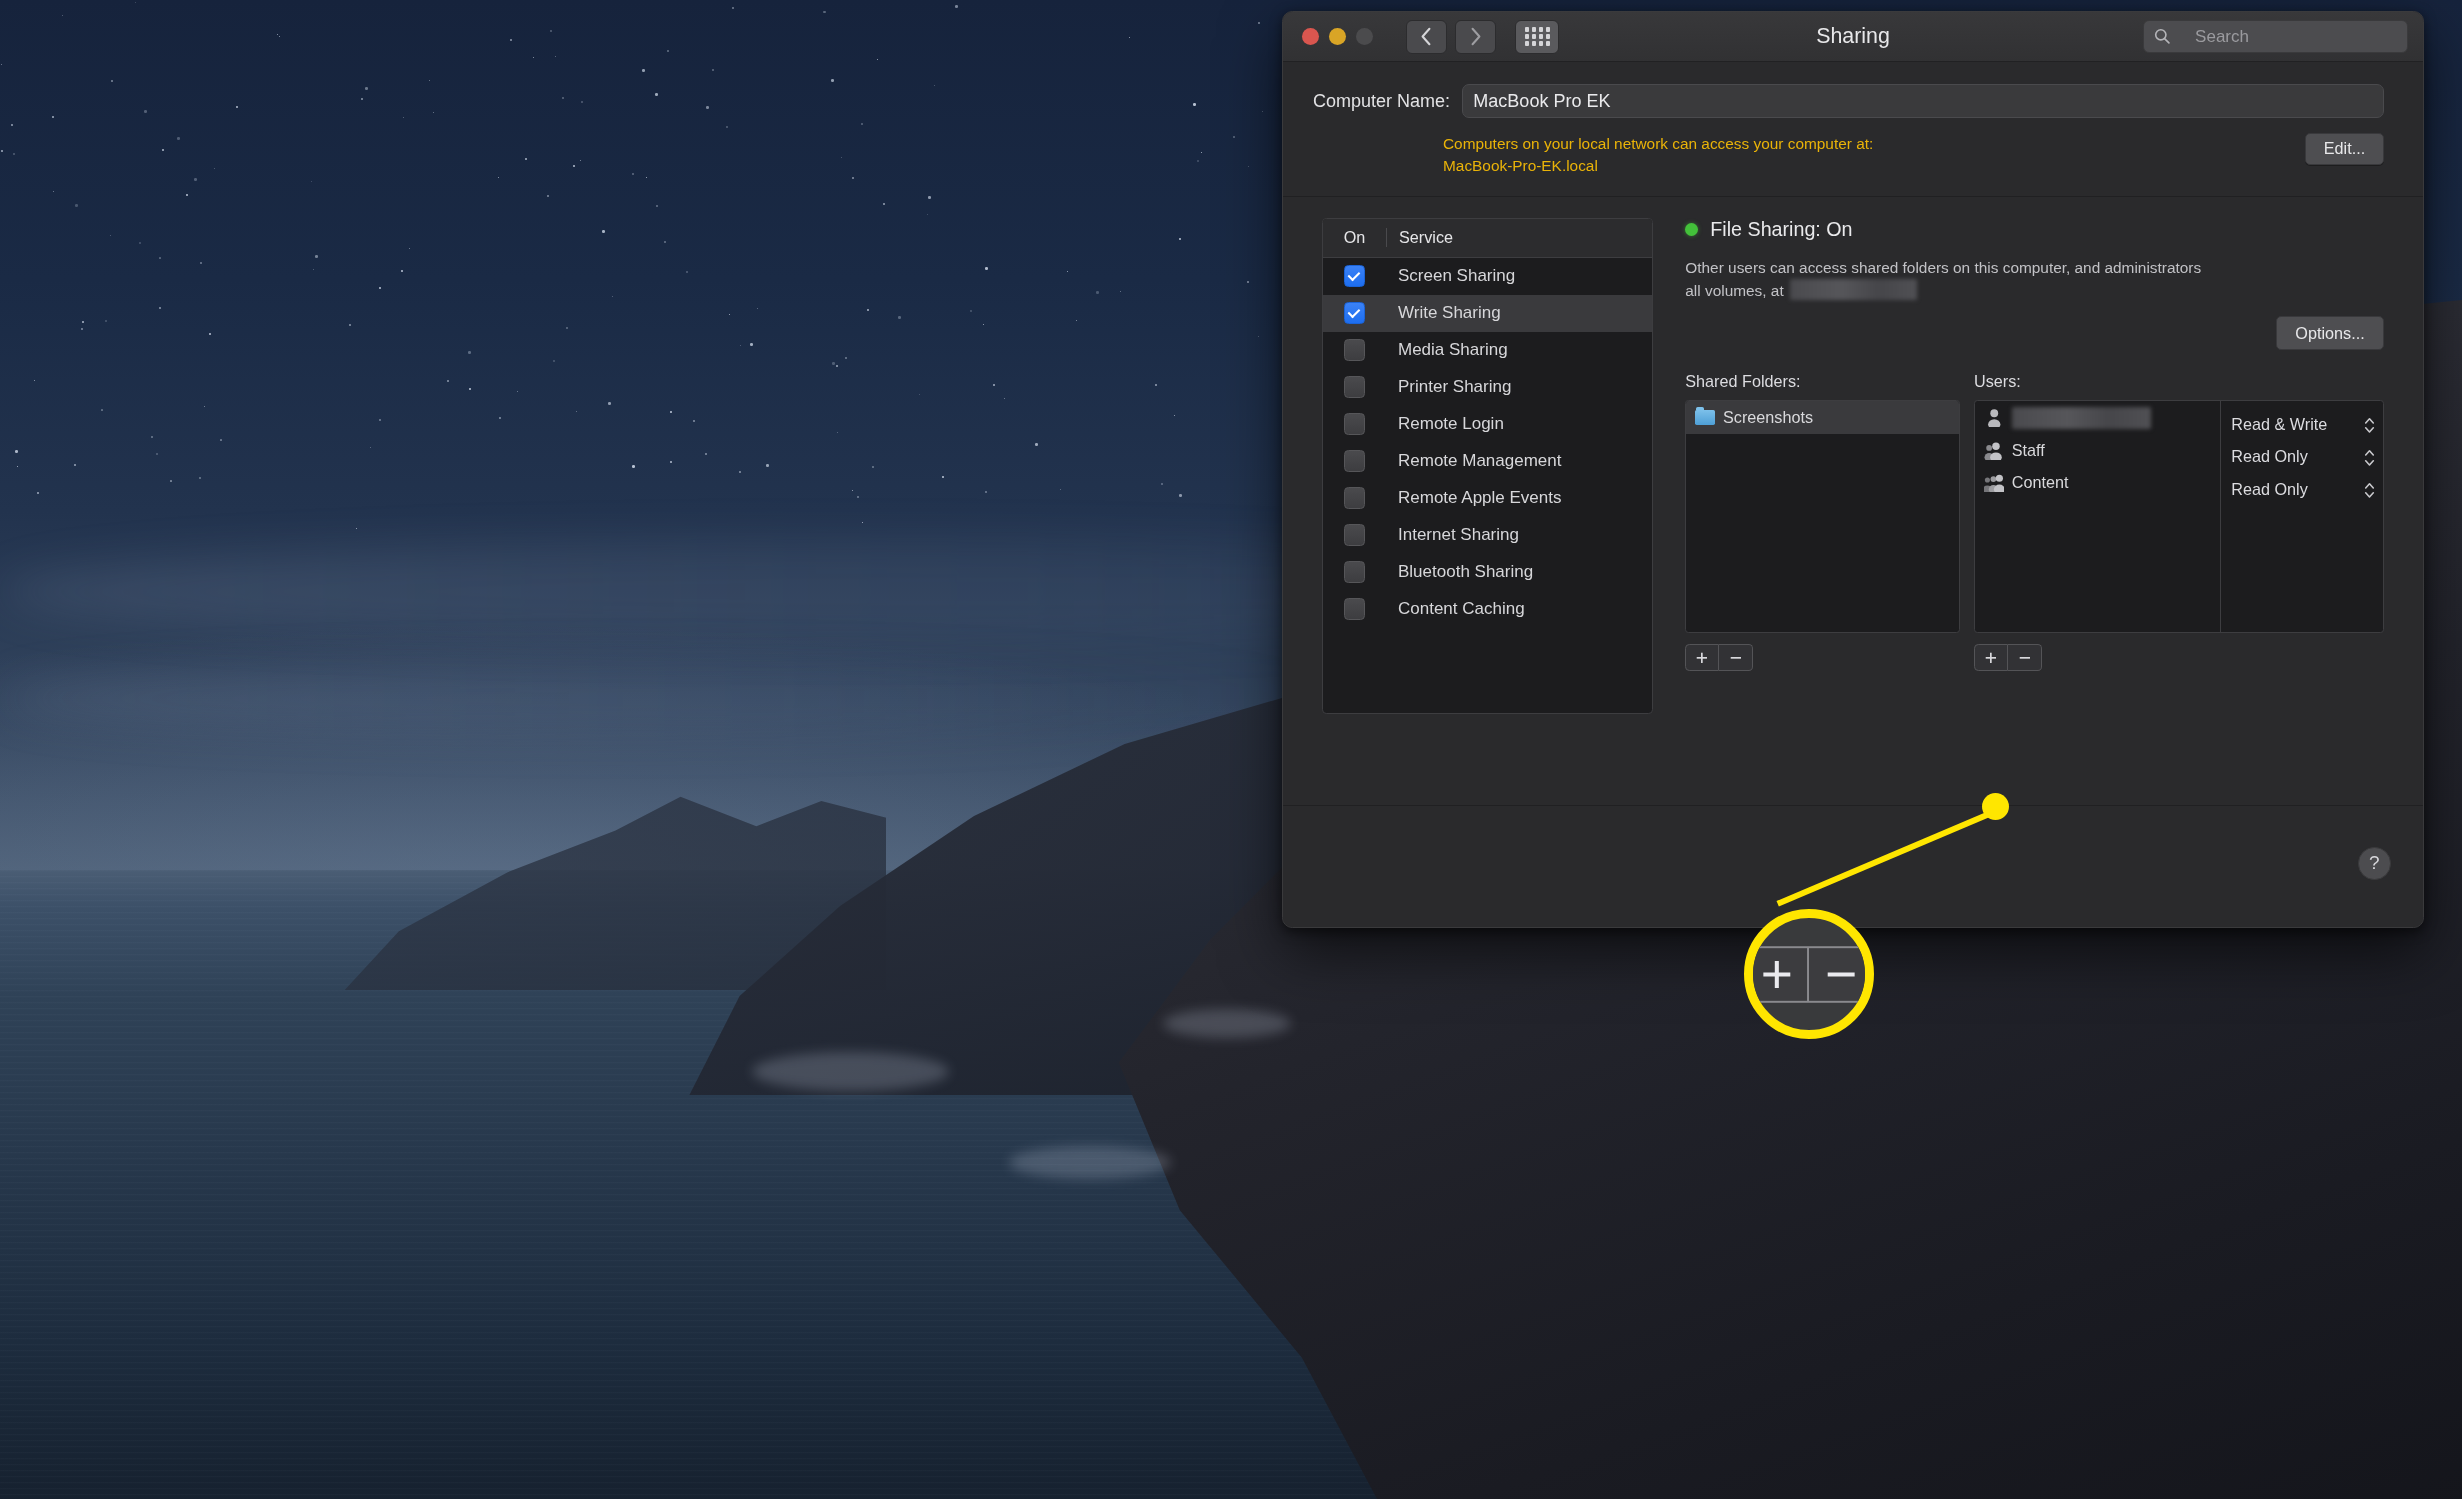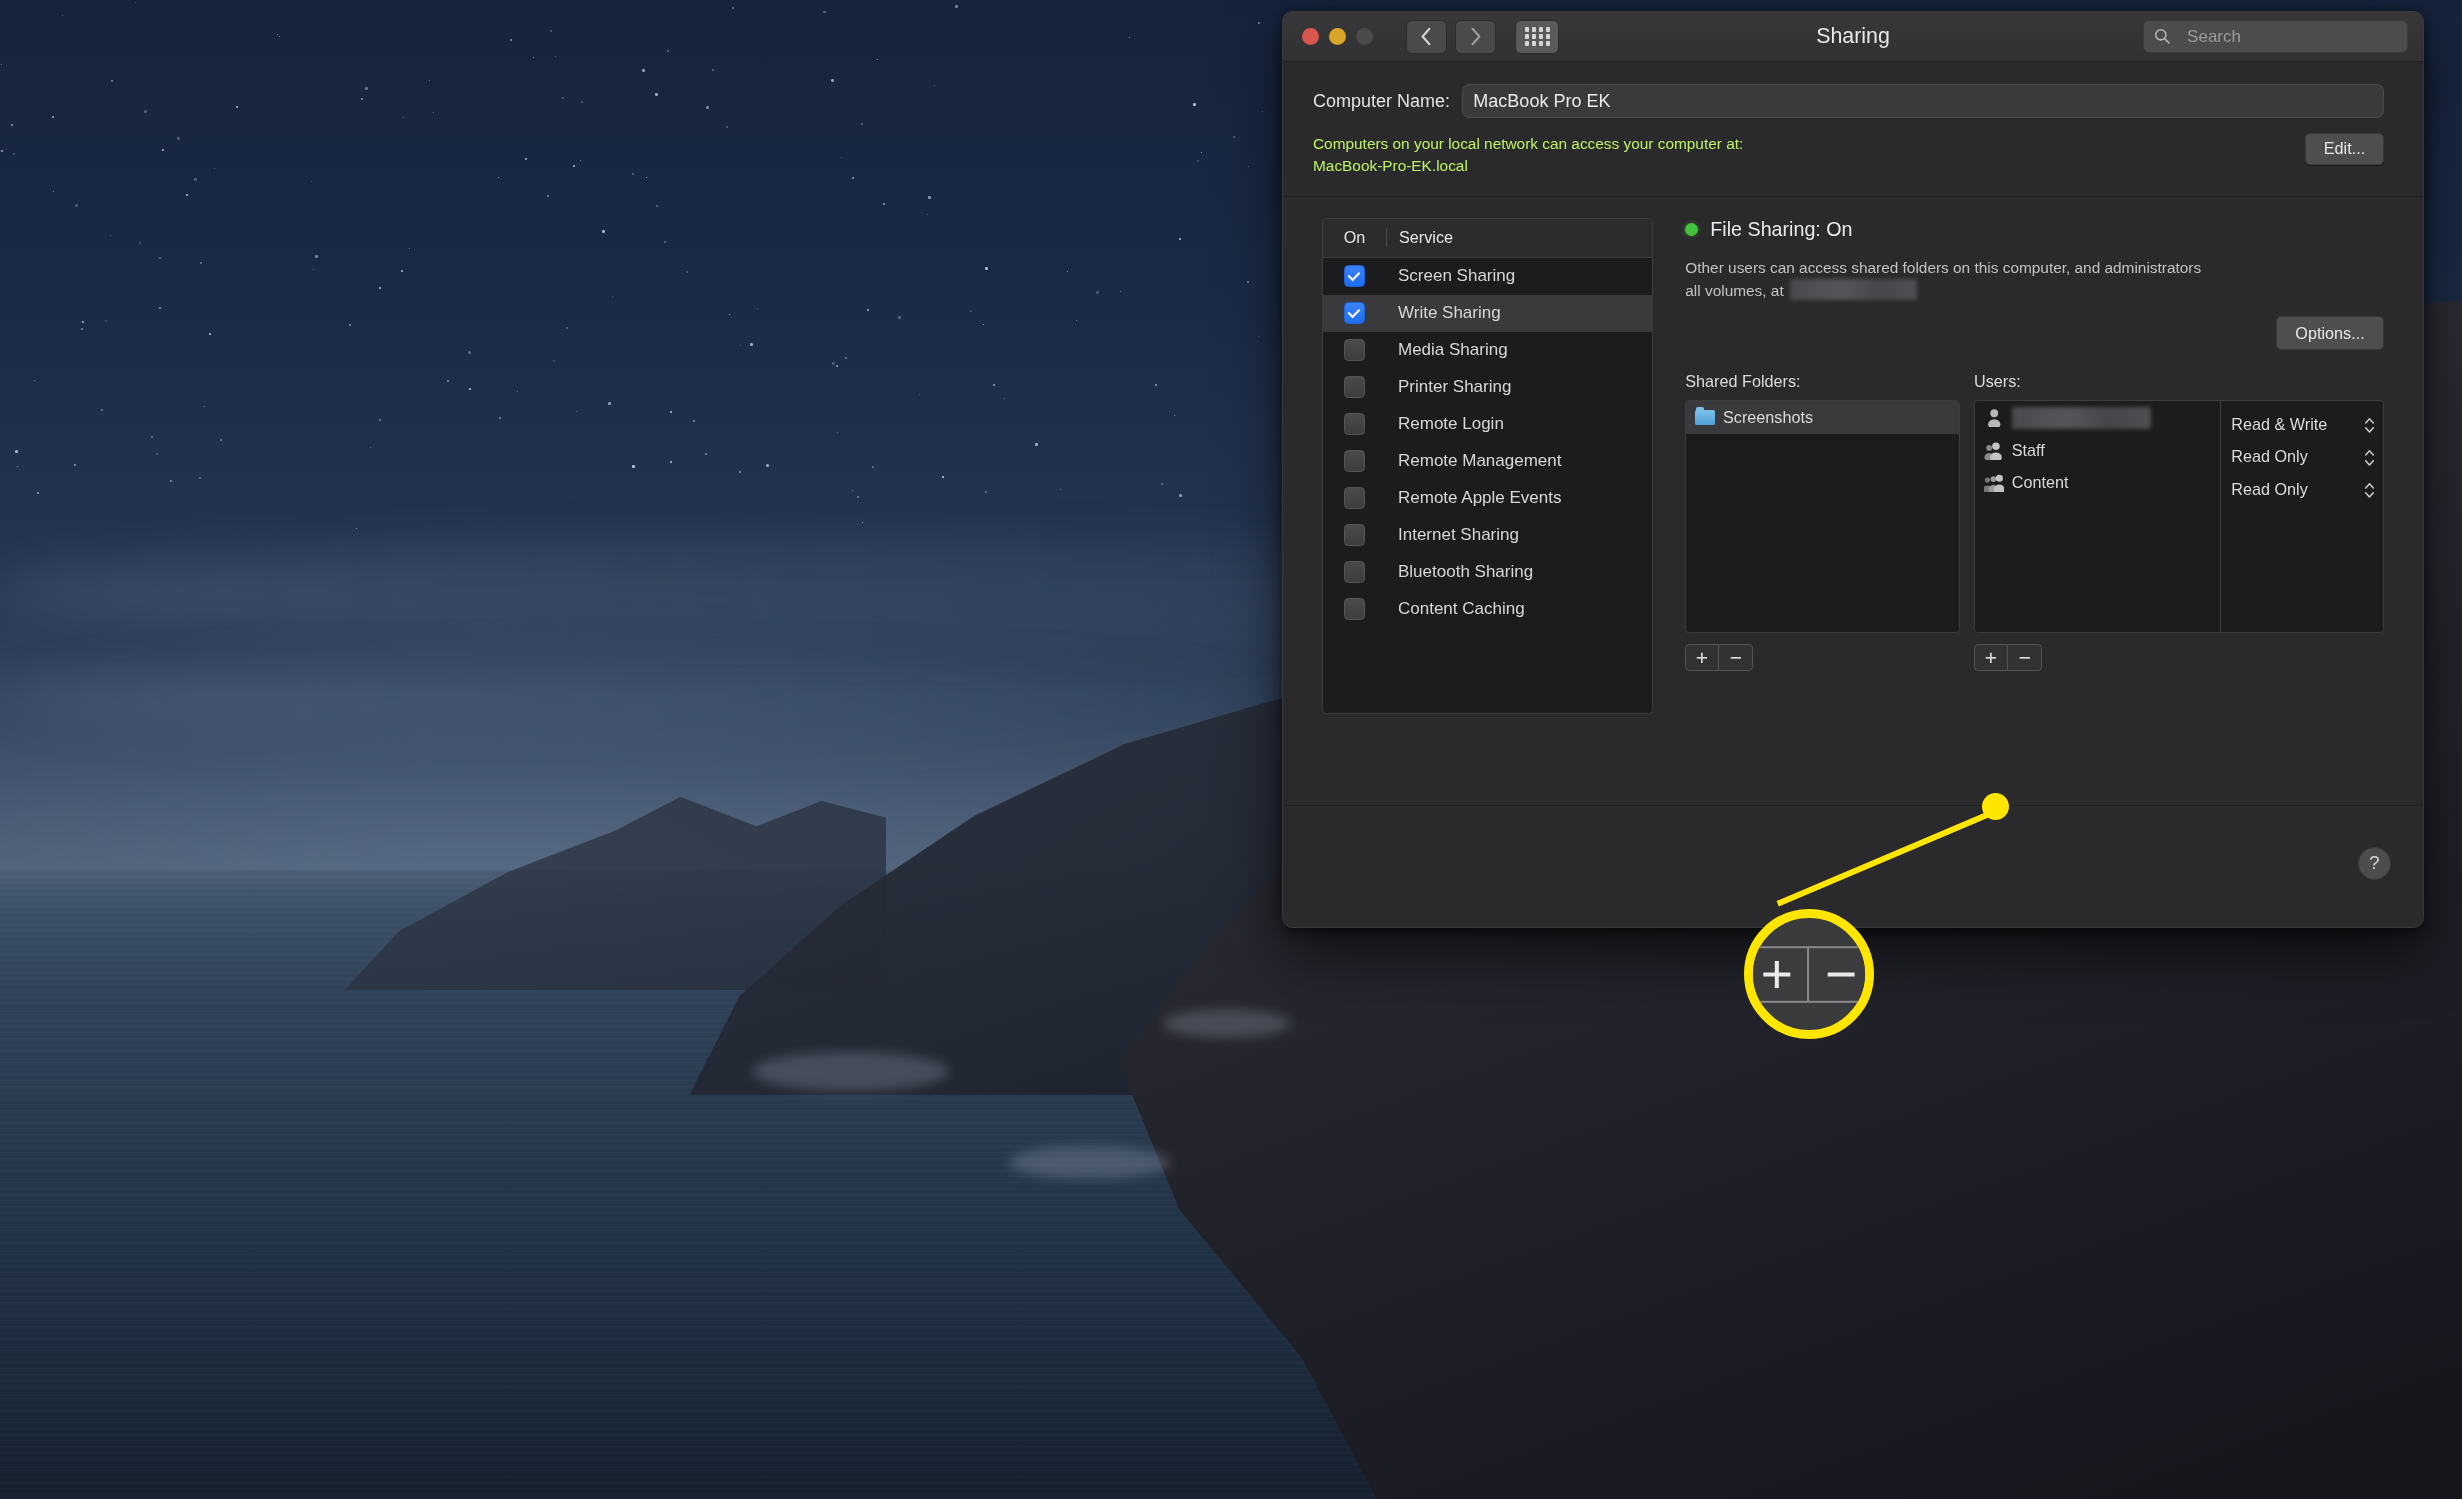--- a/index.html
+++ b/index.html
@@ -99,21 +99,21 @@
   .grid-dots i { background:#d5d5d8; border-radius:0.9px; display:block; width:4.3px; height:4.3px; }
 
   .win-title {
     position:absolute; left:0; right:0; text-align:center;
     font-size:21.4px; color:#e8e8ea; pointer-events:none;
   }
   .searchwrap {
     margin-left:auto; position:relative;
     width:265px; height:32.5px; border-radius:6px;
     background:#4c4c4f; border:0.9px solid #3a3a3c;
-    display:flex; align-items:center; padding-left:10.3px; gap:17px;
+    display:flex; align-items:center; padding-left:10.3px; gap:25px;
   }
   .searchwrap input {
     background:transparent; border:none; outline:none;
     color:#d0d0d4; font-size:17px; font-family:inherit; width:197px;
   }
   .searchwrap input::placeholder { color:#9b9b9f; }
 
   
   .cname-sec {
     padding:22px 39px 19px 30px;
@@ -124,21 +124,21 @@
   .cname-field {
     flex:1; height:34px; background:#3a3a3c;
     border:0.9px solid #4a4a4d; border-radius:7px;
     display:flex; align-items:center; padding:0 10.3px;
   }
   .cname-field span { font-size:18px; color:#eaeaec; }
   .cname-sub {
     display:flex; align-items:flex-start; margin-top:14.5px; gap:17px;
   }
   .cname-sub .txt {
-    font-size:15.4px; color:#bef264; line-height:1.45;
+    margin-left:130px; font-size:15.4px; color:#eab308; line-height:1.45;
   }
   .edit-btn {
     margin-left:auto; min-width:79px; height:32.5px; border-radius:5.1px;
     background:#4e4e51; border:0.9px solid #39393c;
     color:#e8e8ea; font-size:16.2px; font-family:inherit;
     display:flex; align-items:center; justify-content:center;
     box-shadow:0 0.9px 0 rgba(0,0,0,.3);
   }
 
   

